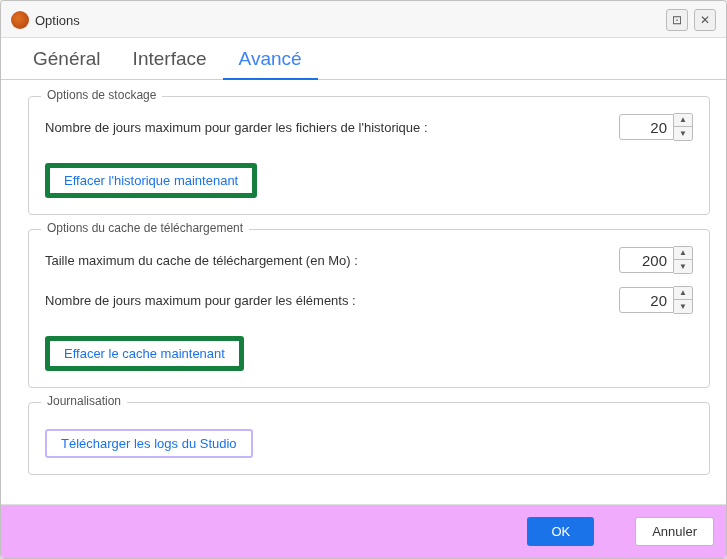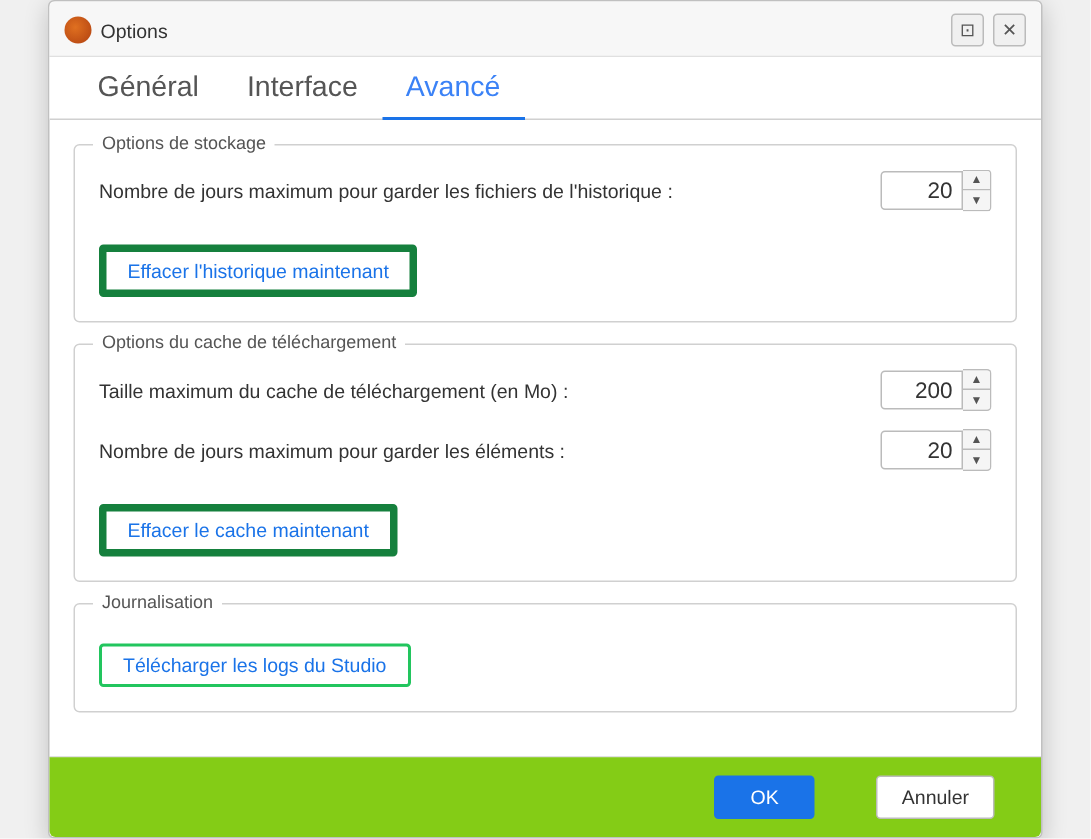--- a/index.html
+++ b/index.html
@@ -6,21 +6,21 @@
     body {
       font-family: -apple-system, BlinkMacSystemFont, 'Segoe UI', sans-serif;
       font-size: 13px;
       background: #f0f0f0;
       display: flex;
       align-items: center;
       justify-content: center;
       min-height: 100vh;
     }
     .window {
-      width: 663px;
+      width: 727px;
       min-height: 559px;
       background: #ffffff;
       border: 1px solid #c0c0c0;
       border-radius: 4px;
       box-shadow: 0 4px 16px rgba(0,0,0,0.2);
       display: flex;
       flex-direction: column;
     }
     .titlebar {
       display: flex;
@@ -83,20 +83,21 @@
       border-bottom: 2px solid #1a73e8;
       font-weight: 500;
     }
     .content {
       flex: 1;
       padding: 16px;
       display: flex;
       flex-direction: column;
       gap: 14px;
       overflow-y: auto;
+      margin-left: 11px;
     }
     .section {
       border: 1px solid #d0d0d0;
       border-radius: 4px;
       padding: 16px;
       position: relative;
     }
     .section-legend {
       position: absolute;
       top: -9px;
@@ -160,31 +161,31 @@
       padding: 5px 14px;
       border: 5px solid #15803d;
       border-radius: 3px;
       background: #fff;
       color: #1a73e8;
       cursor: pointer;
       font-size: 13px;
       margin-top: 10px;
     }
     .action-btn.highlighted {
-      border: 2px solid #22c55e;
+      border: 2px solid #c4b5fd;
       color: #1a73e8;
       border-radius: 3px;
     }
     .footer {
       display: flex;
       justify-content: flex-end;
       gap: 10px;
-      padding: 12px 31px;
+      padding: 12px 12px;
       border-top: 1px solid #e0e0e0;
-      background: #84cc16;
+      background: #f0abfc;
       border-radius: 0 0 4px 4px;
     }
     .btn-ok {
       padding: 6px 24px;
       background: #1a73e8;
       color: #fff;
       border: none;
       border-radius: 3px;
       cursor: pointer;
       font-size: 13px;

